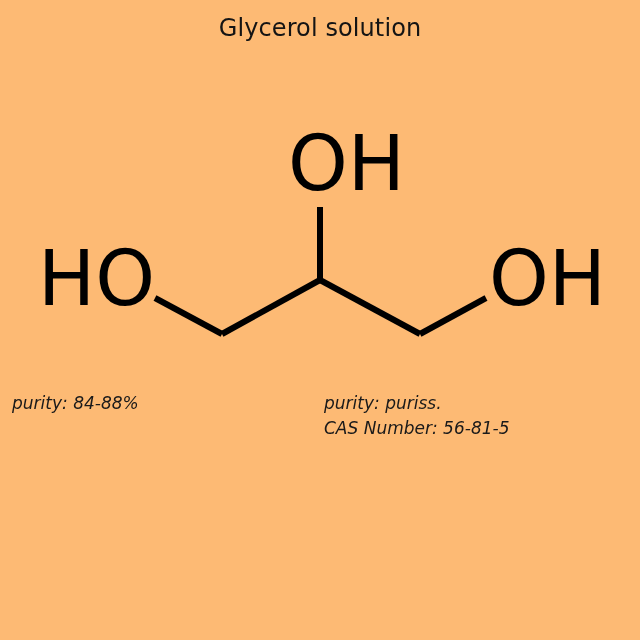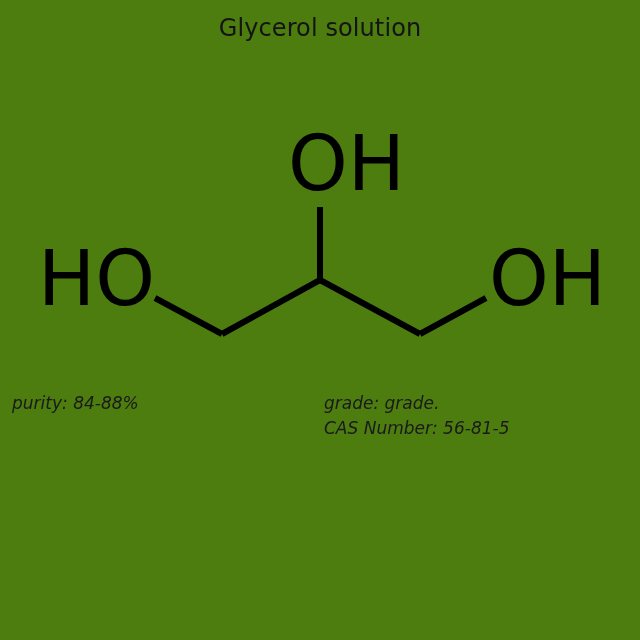--- a/index.html
+++ b/index.html
@@ -9,21 +9,21 @@
     background: #ffffff;
   }
   body {
     font-family: "DejaVu Sans", "Liberation Sans", sans-serif;
     color: #111111;
   }
   #page {
     position: relative;
     width: 640px;
     height: 640px;
-    background: #4d7c0f;
+    background: #fdba74;
     overflow: hidden;
   }
 
   
   .title {
     position: absolute;
     left: 0;
     top: 13px;
     width: 640px;
     text-align: center;
@@ -108,19 +108,19 @@
     </svg>
   </div>
 
   <div class="props">
 
     <div class="props-col left">
       <div class="prop-line">purity: 84-88%</div>
     </div>
 
     <div class="props-col right">
-      <div class="prop-line">grade: grade.</div>
+      <div class="prop-line">purity: puriss.</div>
       <div class="prop-line">CAS Number: 56-81-5</div>
     </div>
 
   </div>
 
 </div>
 
 </body></html>

